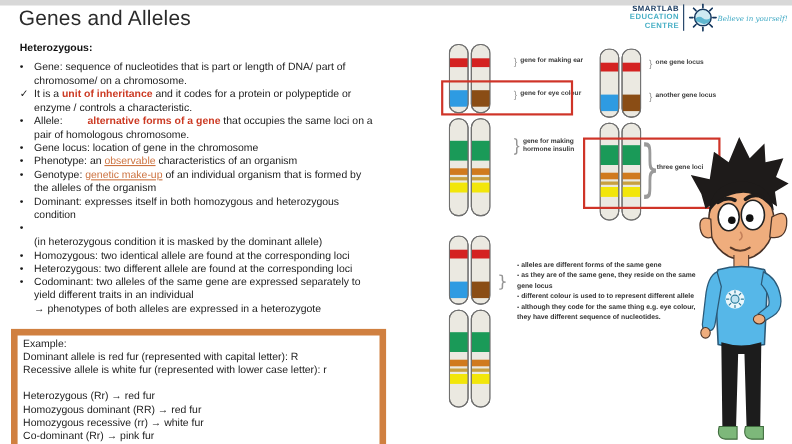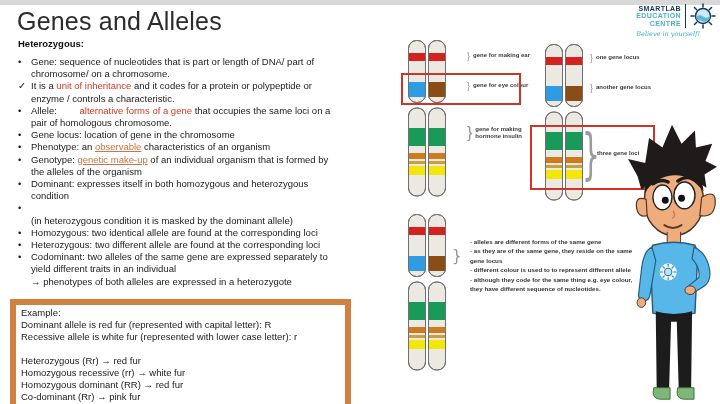--- a/index.html
+++ b/index.html
@@ -1,44 +1,44 @@
 <!DOCTYPE html>
 <html><head>
 <meta charset="utf-8">
 <style>
   html,body{margin:0;padding:0;background:#fff;}
   .slide{position:relative;width:720px;height:404px;background:#ffffff;overflow:hidden;
          font-family:"Liberation Sans","DejaVu Sans",sans-serif;color:#1a1a1a;}
   .topstrip{position:absolute;left:0;top:0;width:720px;height:5px;background:#d8d8d8;}
-  .title{position:absolute;left:17px;top:7px;font-size:25px;font-weight:400;color:#2b2b2b;letter-spacing:.2px;}
+  .title{position:absolute;left:17px;top:7px;font-size:19px;font-weight:400;color:#2b2b2b;letter-spacing:.2px;}
   .subtitle{position:absolute;left:18px;top:38px;font-size:9.5px;font-weight:700;color:#111;}
   
   .terms{position:absolute;left:18px;top:56px;width:326px;font-size:9.5px;line-height:12.2px;}
   .term{display:flex;}
   .marker{flex:0 0 13px;width:13px;}
   .tbody{flex:1;}
-  .hl-red{font-weight:400;text-align:right;}
+  .hl-red{font-weight:700;text-align:right;}
   .hl-orange{text-decoration:underline;}
   
   .example-box{position:absolute;left:10px;top:299px;width:324px;height:97px;border:6px solid #0f766e;
                padding:2px 0 0 5px;font-size:9.5px;line-height:12px;background:#fff;}
   .ex-line{white-space:nowrap;}
   
   .chrom-pair{position:absolute;z-index:1;}
   .clabel{position:absolute;display:flex;align-items:center;gap:3px;font-size:6px;font-weight:700;color:#3a3a3a;z-index:2;}
   .clabel .brace{font-size:9px;font-weight:400;color:#949494;}
   .clabel.two .brace{font-size:16px;}
   .clabel .txt{white-space:pre-line;line-height:7.5px;}
   .bigbrace{position:absolute;left:582px;top:126px;font-size:56px;line-height:56px;color:#9a9a9a;
             transform:scaleX(.5);transform-origin:left center;z-index:2;font-family:"DejaVu Sans",sans-serif;}
   .brace3{position:absolute;left:452px;top:247px;font-size:15px;color:#949494;z-index:2;font-family:"DejaVu Sans",sans-serif;}
   .notes{position:absolute;left:470px;top:237px;width:174px;font-size:6.2px;line-height:9.4px;font-weight:700;color:#333;z-index:2;}
   .hl-box{position:absolute;border:2px solid #cf3428;z-index:5;background:transparent;}
   
-  .logo{position:absolute;right:4px;top:3px;z-index:3;display:flex;flex-direction:column;align-items:flex-start;}
+  .logo{position:absolute;right:4px;top:3px;z-index:3;display:flex;flex-direction:row;align-items:center;}
   .logo-row{display:flex;align-items:center;gap:4px;}
   .logo-text{display:flex;flex-direction:column;align-items:flex-end;line-height:7.5px;}
   .logo-l1{font-size:7px;font-weight:700;color:#14375e;letter-spacing:.4px;}
   .logo-l2{font-size:7px;font-weight:700;color:#49b0c6;letter-spacing:.4px;}
   .logo-div{width:1px;height:24px;background:#14375e;}
   .tagline{font-size:6.5px;font-style:italic;color:#3fa9c4;margin-top:1px;font-family:"DejaVu Serif",serif;}
   
   .mascot{position:absolute;left:622px;top:117px;z-index:6;}
 </style>
 </head>
@@ -96,22 +96,22 @@
         <span class="tbody"><span>Codominant: two alleles of the same gene are expressed separately to yield different traits in an individual</span><br><span>→ phenotypes of both alleles are expressed in a heterozygote</span></span>
       </div>
     </div>
 
   <div class="example-box" id="exampleBox" style="border-color: rgb(208, 128, 64);">
       <div class="ex-line">Example:</div>
       <div class="ex-line">Dominant allele is red fur (represented with capital letter): R</div>
       <div class="ex-line">Recessive allele is white fur (represented with lower case letter): r</div>
       <div class="ex-line">&nbsp;</div>
       <div class="ex-line">Heterozygous (Rr) → red fur</div>
+      <div class="ex-line">Homozygous dominant (RR) → red fur</div>
       <div class="ex-line">Homozygous recessive (rr) → white fur</div>
-      <div class="ex-line">Homozygous dominant (RR) → red fur</div>
       <div class="ex-line">Co-dominant (Rr) → pink fur</div>
     </div>
 
   <div class="logo">
     <div class="logo-row">
       <div class="logo-text">
         <div class="logo-l1">SMARTLAB</div>
         <div class="logo-l2">EDUCATION</div>
         <div class="logo-l2">CENTRE</div>
       </div>

